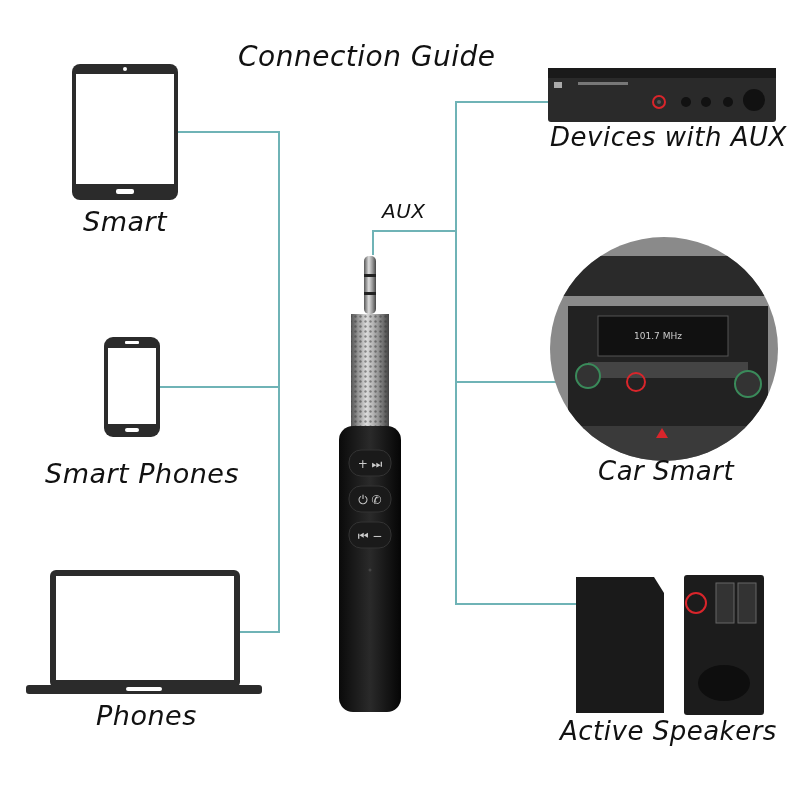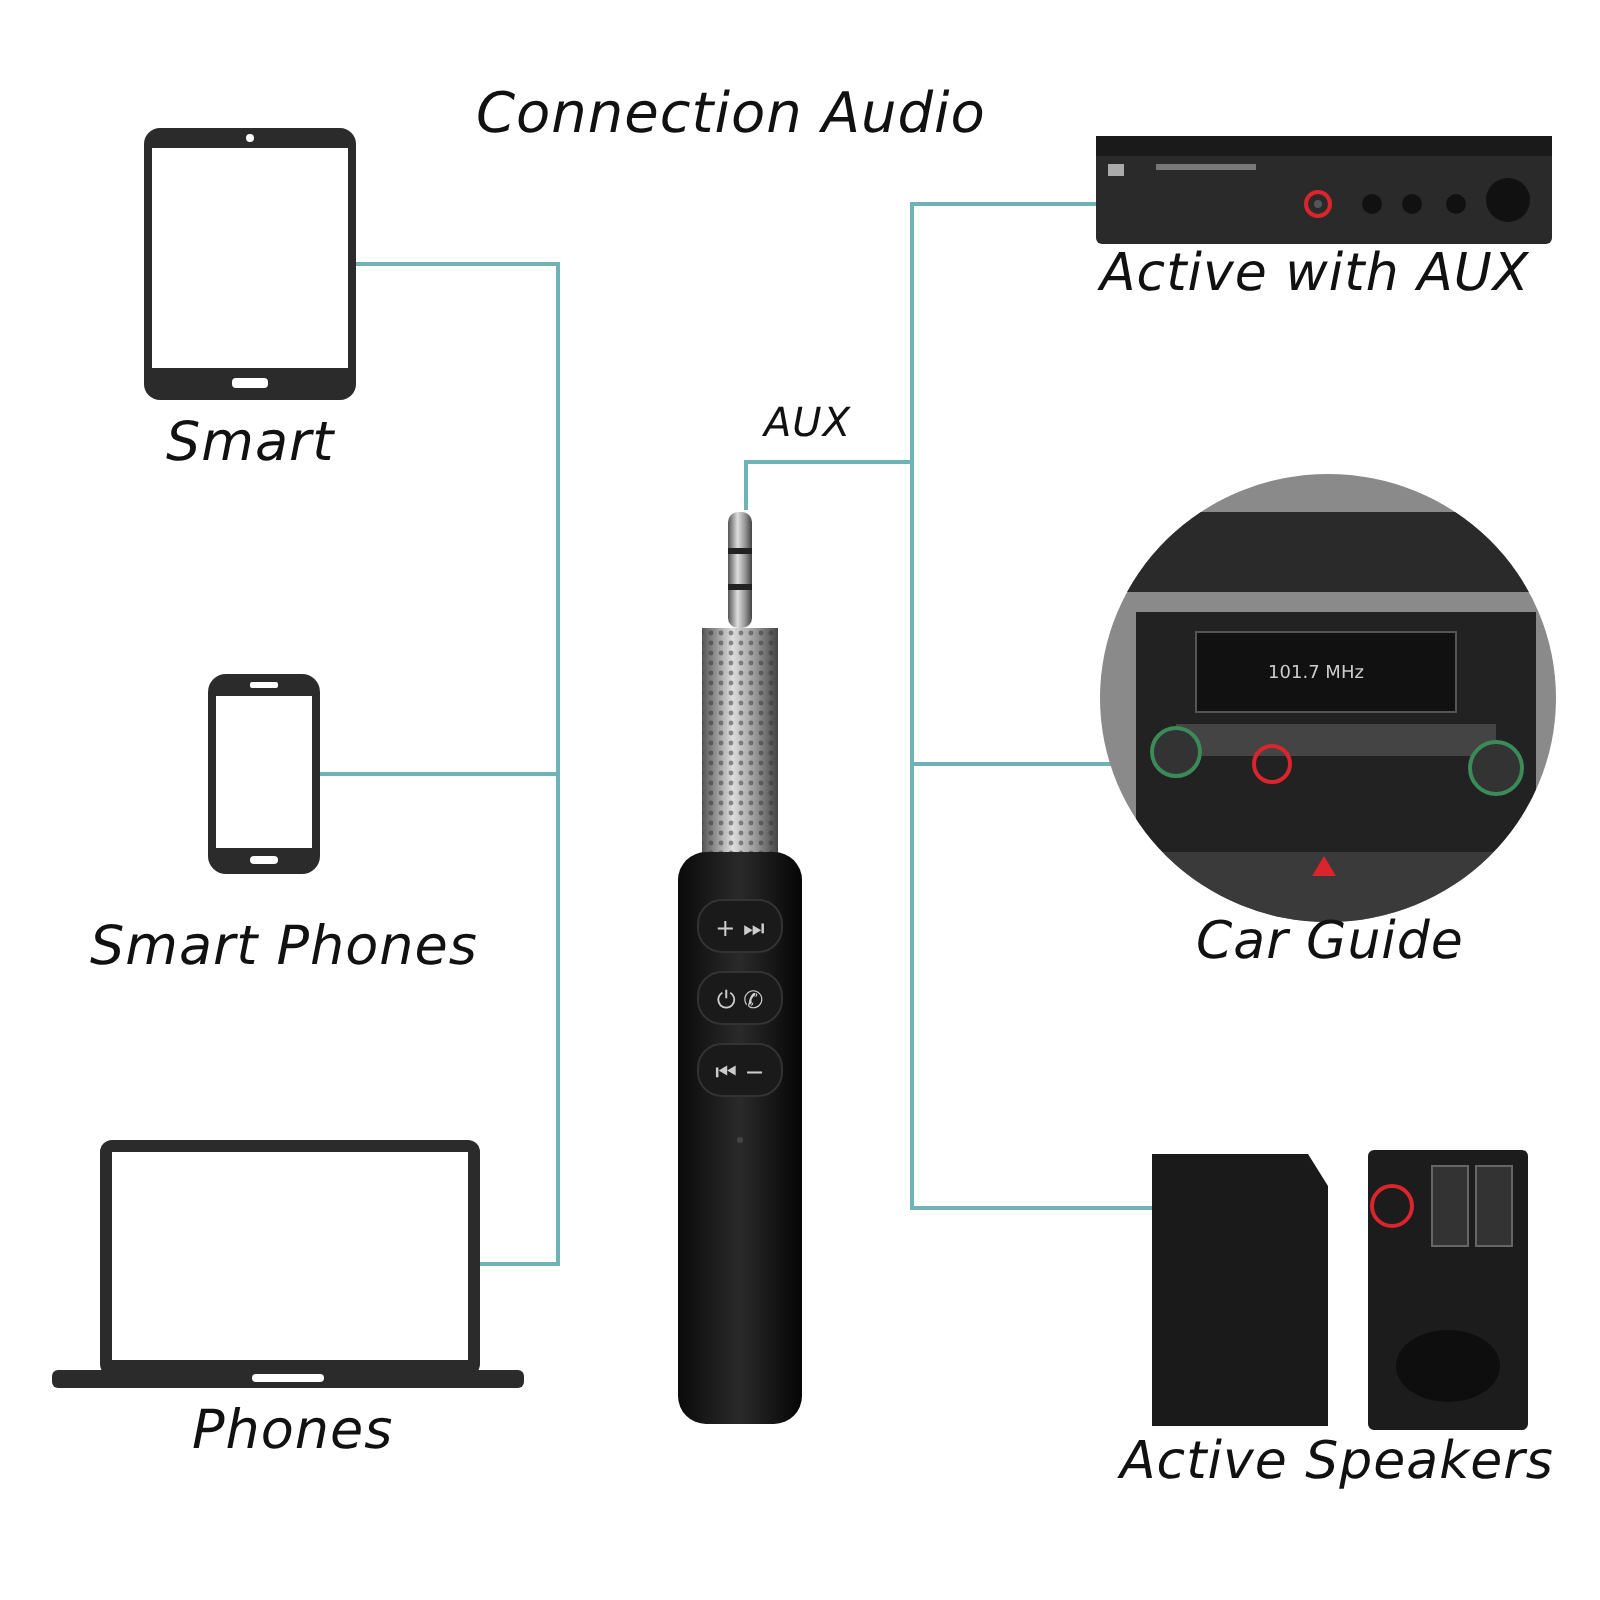--- a/index.html
+++ b/index.html
@@ -17,21 +17,21 @@
 
     <polyline points="178,132 279,132 279,632 236,632"></polyline>
     <line x1="160" y1="387" x2="279" y2="387"></line>
 
     <polyline points="373,255 373,231 456,231"></polyline>
     <polyline points="600,102 456,102 456,604 580,604"></polyline>
     <line x1="456" y1="382" x2="630" y2="382"></line>
   </g>
 </svg>
 
-<div class="title">Connection Audio</div>
+<div class="title">Connection Guide</div>
 
 <svg class="dev" style="left:70px;top:62px" width="110" height="140">
   <rect x="2" y="2" width="106" height="136" rx="8" fill="#2b2b2b"></rect>
   <rect x="6" y="12" width="98" height="110" fill="#fff"></rect>
   <circle cx="55" cy="7" r="2" fill="#fff"></circle>
   <rect x="46" y="127" width="18" height="5" rx="2" fill="#fff"></rect>
 </svg>
 <div class="label" style="left:83px;top:206px">Smart</div>
 
 <svg class="dev" style="left:103px;top:336px" width="58" height="102">
@@ -89,21 +89,21 @@
   <rect x="0" y="0" width="228" height="10" fill="#1a1a1a"></rect>
   <rect x="6" y="14" width="8" height="6" fill="#aaa"></rect>
   <rect x="30" y="14" width="50" height="3" fill="#777"></rect>
   <circle cx="111" cy="34" r="6" fill="none" stroke="#d9252b" stroke-width="2"></circle>
   <circle cx="111" cy="34" r="2" fill="#555"></circle>
   <circle cx="138" cy="34" r="5" fill="#111"></circle>
   <circle cx="158" cy="34" r="5" fill="#111"></circle>
   <circle cx="180" cy="34" r="5" fill="#111"></circle>
   <circle cx="206" cy="32" r="11" fill="#111"></circle>
 </svg>
-<div class="label" style="left:550px;top:122px;font-size:26px">Active with AUX</div>
+<div class="label" style="left:550px;top:122px;font-size:26px">Devices with AUX</div>
 
 <svg class="dev" style="left:548px;top:236px" width="232" height="226">
   <defs>
       <clipPath id="cc">
         <ellipse cx="116" cy="113" rx="114" ry="112"></ellipse>
       </clipPath>
     </defs>
   <g clip-path="url(#cc)">
     <rect width="232" height="226" fill="#8a8a8a"></rect>
     <rect x="0" y="20" width="232" height="40" fill="#2a2a2a"></rect>
@@ -111,21 +111,21 @@
     <rect x="50" y="80" width="130" height="40" fill="#111" stroke="#555"></rect>
     <text x="110" y="103" fill="#ccc" font-size="9" text-anchor="middle" font-family="DejaVu Sans, sans-serif">101.7 MHz</text>
     <rect x="40" y="126" width="160" height="16" fill="#444"></rect>
     <circle cx="40" cy="140" r="12" fill="#333" stroke="#3a8a5a" stroke-width="2"></circle>
     <circle cx="200" cy="148" r="13" fill="#333" stroke="#3a8a5a" stroke-width="2"></circle>
     <circle cx="88" cy="146" r="9" fill="none" stroke="#d9252b" stroke-width="2"></circle>
     <rect x="0" y="190" width="232" height="36" fill="#3a3a3a"></rect>
     <polygon points="108,202 114,192 120,202" fill="#d9252b"></polygon>
   </g>
 </svg>
-<div class="label" style="left:598px;top:456px;font-size:26px">Car Guide</div>
+<div class="label" style="left:598px;top:456px;font-size:26px">Car Smart</div>
 
 <svg class="dev" style="left:576px;top:573px" width="190" height="146">
   <polygon points="0,4 78,4 88,20 88,140 0,140" fill="#1a1a1a"></polygon>
   <rect x="108" y="2" width="80" height="140" rx="3" fill="#1c1c1c"></rect>
   <circle cx="120" cy="30" r="10" fill="none" stroke="#d9252b" stroke-width="2"></circle>
   <rect x="140" y="10" width="18" height="40" fill="#333" stroke="#666"></rect>
   <rect x="162" y="10" width="18" height="40" fill="#333" stroke="#666"></rect>
   <ellipse cx="148" cy="110" rx="26" ry="18" fill="#0e0e0e"></ellipse>
 </svg>
 <div class="label" style="left:560px;top:716px;font-size:26px">Active Speakers</div>

